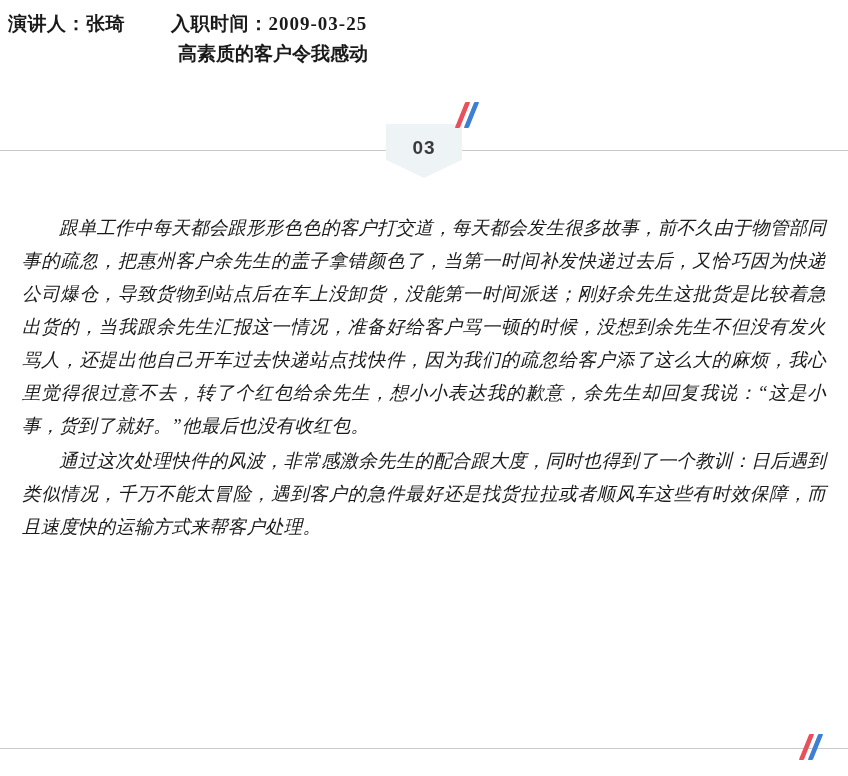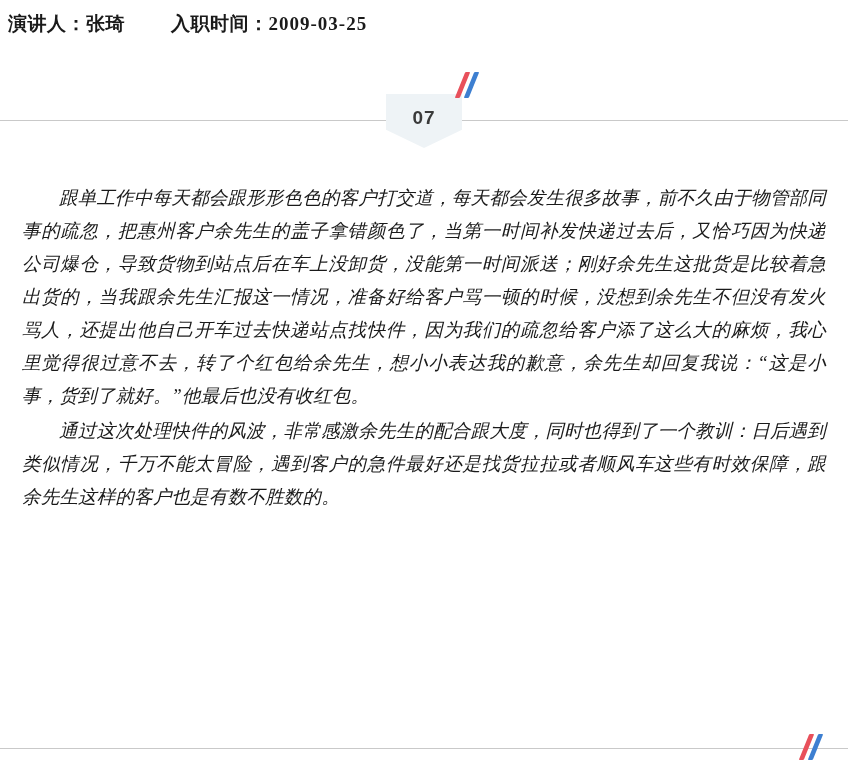--- a/index.html
+++ b/index.html
@@ -148,36 +148,37 @@
 </style>
 </head>
 <body>
 
 <div class="page">
 
   <div class="header">
     <div class="header-line">
       <span class="speaker-label">演讲人：</span><span class="speaker-name">张琦</span><span class="gap"></span><span class="date-label">入职时间：</span><span class="date-value">2009-03-25</span>
     </div>
+    <div class="subtitle">高素质的客户令我感动</div>
   </div>
 
   <div class="band">
     <div class="band-rule"></div>
     <div class="badge">
-      <span class="badge-num">07</span>
+      <span class="badge-num">03</span>
     </div>
     <div class="slashes">
       <span class="slash red"></span>
       <span class="slash blue"></span>
     </div>
   </div>
 
   <div class="content">
     <p class="para indent2">跟单工作中每天都会跟形形色色的客户打交道，每天都会发生很多故事，前不久由于物管部同事的疏忽，把惠州客户余先生的盖子拿错颜色了，当第一时间补发快递过去后，又恰巧因为快递公司爆仓，导致货物到站点后在车上没卸货，没能第一时间派送；刚好余先生这批货是比较着急出货的，当我跟余先生汇报这一情况，准备好给客户骂一顿的时候，没想到余先生不但没有发火骂人，还提出他自己开车过去快递站点找快件，因为我们的疏忽给客户添了这么大的麻烦，我心里觉得很过意不去，转了个红包给余先生，想小小表达我的歉意，余先生却回复我说：“这是小事，货到了就好。”他最后也没有收红包。</p>
-    <p class="para indent2">通过这次处理快件的风波，非常感激余先生的配合跟大度，同时也得到了一个教训：日后遇到类似情况，千万不能太冒险，遇到客户的急件最好还是找货拉拉或者顺风车这些有时效保障，跟余先生这样的客户也是有数不胜数的。</p>
+    <p class="para indent2">通过这次处理快件的风波，非常感激余先生的配合跟大度，同时也得到了一个教训：日后遇到类似情况，千万不能太冒险，遇到客户的急件最好还是找货拉拉或者顺风车这些有时效保障，而且速度快的运输方式来帮客户处理。</p>
   </div>
 
   <div class="footer">
     <div class="footer-rule"></div>
     <div class="footer-slashes">
       <span class="slash red"></span>
       <span class="slash blue"></span>
     </div>
   </div>
 

